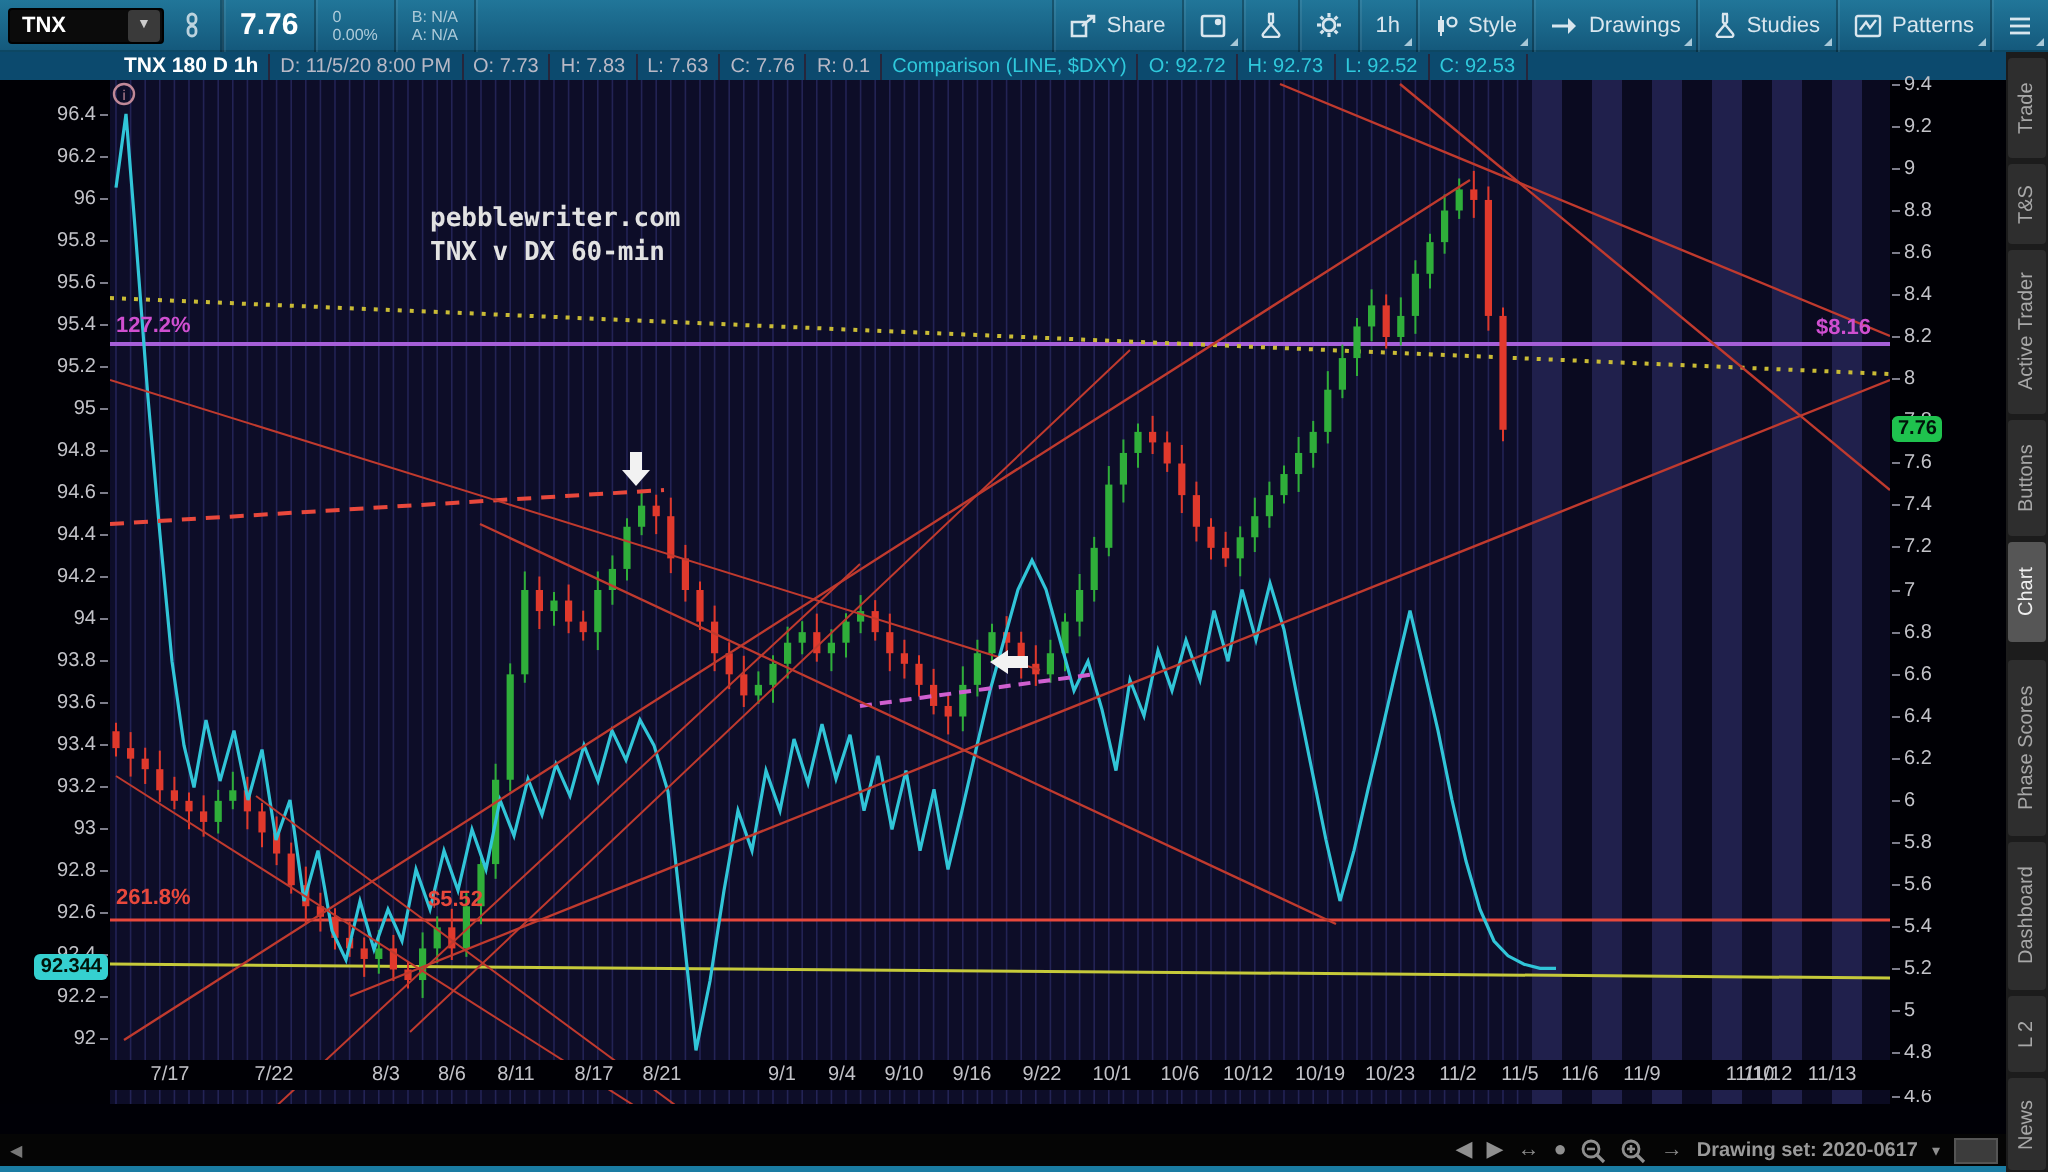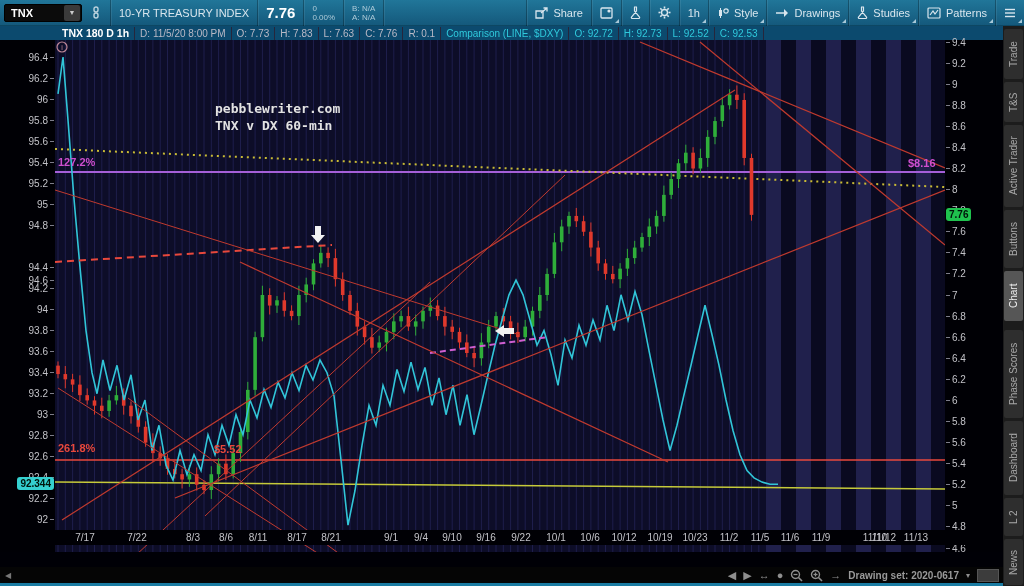--- a/index.html
+++ b/index.html
@@ -79,23 +79,20 @@
     <span class="sym">TNX</span>
     <span class="dd">▼</span>
   </div>
   <div class="tb-item tb-btn">
     <svg width="12" height="14" viewBox="0 0 12 14">
       <rect x="4" y="1" width="4" height="5" rx="2" fill="none" stroke="#bcd3de" stroke-width="1.4"></rect>
       <rect x="4" y="7" width="4" height="5" rx="2" fill="none" stroke="#bcd3de" stroke-width="1.4"></rect>
     </svg>
   </div>
   <div class="tb-sep"></div>
-  <div class="tb-item">
-    <span>10-YR TREASURY INDEX</span>
-  </div>
   <div class="tb-sep"></div>
   <div class="tb-item">
     <span class="tb-price">7.76</span>
   </div>
   <div class="tb-sep"></div>
   <div class="tb-item">
     <span class="tb-mini">
         <span>0</span>
         <span>0.00%</span>
       </span>
@@ -227,21 +224,21 @@
     <div class="bubble bubble-dxy" id="bub-dxy" style="top: 436.762px;">92.344</div>
   <span class="tick" style="top: 11.5px;">96.4</span>
       <span class="tick" style="top: 32.5435px;">96.2</span>
       <span class="tick" style="top: 53.587px;">96</span>
       <span class="tick" style="top: 74.6304px;">95.8</span>
       <span class="tick" style="top: 95.6739px;">95.6</span>
       <span class="tick" style="top: 116.717px;">95.4</span>
       <span class="tick" style="top: 137.761px;">95.2</span>
       <span class="tick" style="top: 158.804px;">95</span>
       <span class="tick" style="top: 179.848px;">94.8</span>
-      <span class="tick" style="top: 200.891px; margin-top: 34px;">94.6</span>
+      <span class="tick" style="top: 200.891px;">94.6</span>
       <span class="tick" style="top: 221.935px;">94.4</span>
       <span class="tick" style="top: 242.978px;">94.2</span>
       <span class="tick" style="top: 264.022px;">94</span>
       <span class="tick" style="top: 285.065px;">93.8</span>
       <span class="tick" style="top: 306.109px;">93.6</span>
       <span class="tick" style="top: 327.152px;">93.4</span>
       <span class="tick" style="top: 348.196px;">93.2</span>
       <span class="tick" style="top: 369.239px;">93</span>
       <span class="tick" style="top: 390.283px;">92.8</span>
       <span class="tick" style="top: 411.326px;">92.6</span>

